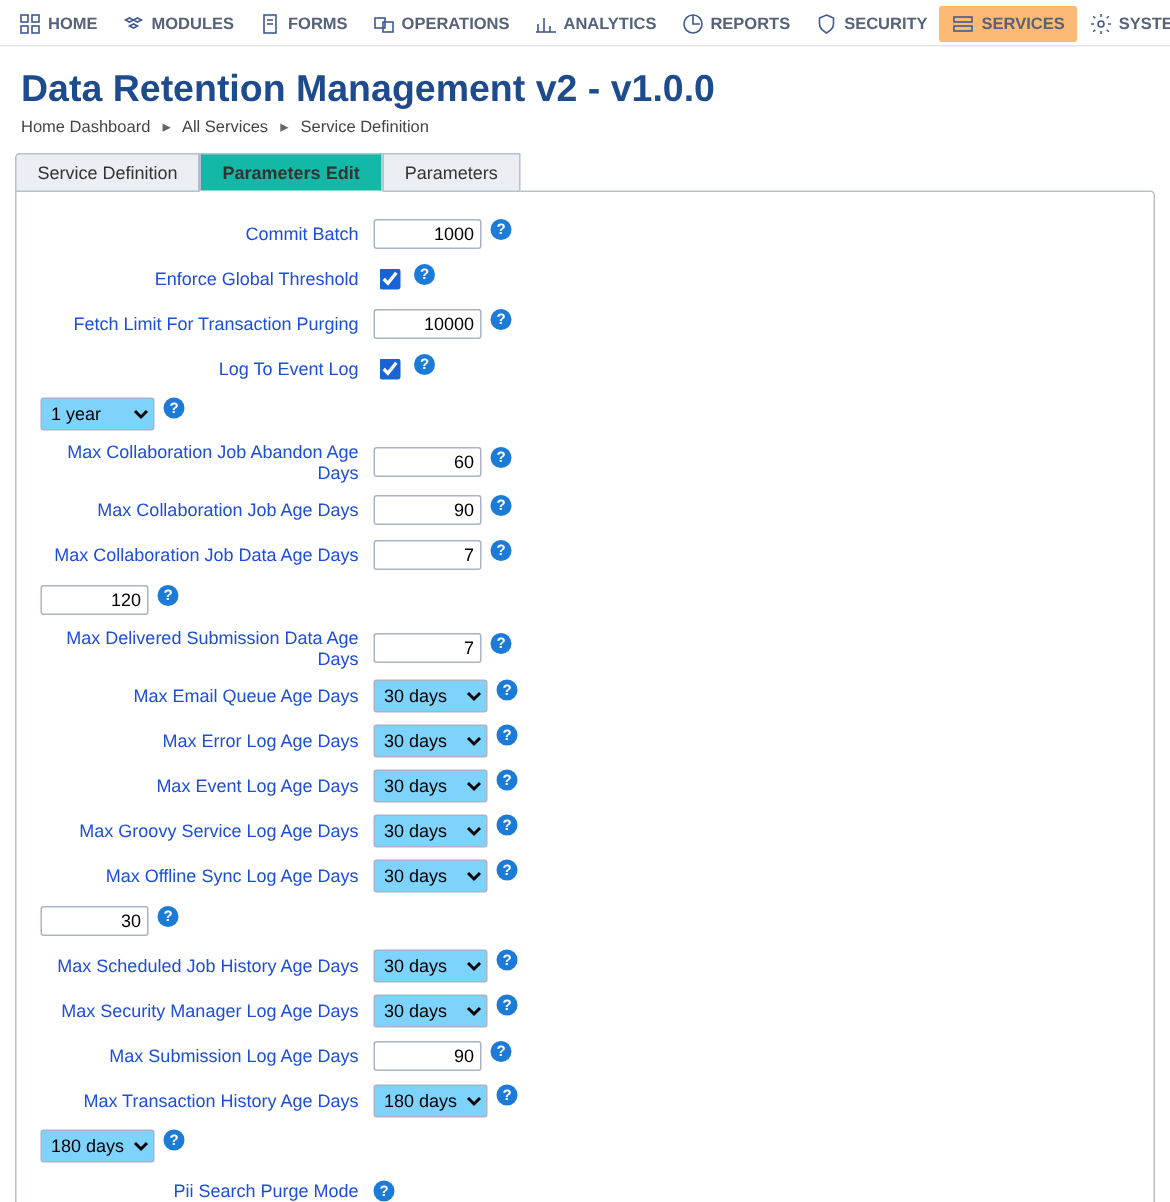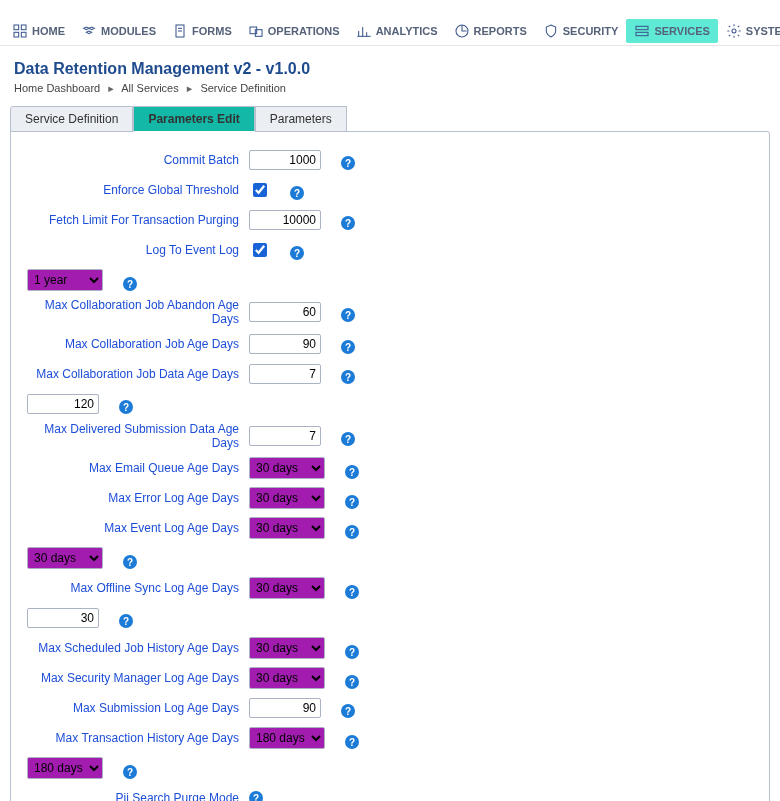--- a/index.html
+++ b/index.html
@@ -23,32 +23,31 @@
   align-items: center;
   gap: 4px;
   padding: 4px 8px;
   font-size: 11px;
   font-weight: bold;
   color: #55627a;
   cursor: pointer;
   border-radius: 2px;
 }
 .topnav-item.active {
-  background: #5eead4;
-  margin-top: 15px;
+  background: #fdba74;
 }
 .topnav-item svg {
   width: 16px;
   height: 16px;
   fill: none;
   stroke: #3f5a8f;
   stroke-width: 1.6;
 }
 .page-title {
-  font-size: 16px;
+  font-size: 25px;
   font-weight: bold;
   color: #1e4a8e;
   padding: 14px 14px 4px 14px;
 }
 .breadcrumb {
   padding: 0 14px 10px 14px;
   font-size: 11px;
   color: #444;
 }
 .breadcrumb .sep {
@@ -91,39 +90,39 @@
 }
 .form-label {
   width: 222px;
   text-align: right;
   padding-right: 10px;
   font-size: 12px;
   color: #1d4ed8;
 }
 .form-control {
   display: flex;
-  align-items: flex-end;
-  gap: 20px;
+  align-items: flex-start;
+  gap: 6px;
 }
 input[type="text"] {
   width: 72px;
   height: 20px;
   padding: 1px 4px;
   text-align: right;
   font-size: 12px;
   border: 1px solid #aab2c3;
   border-radius: 2px;
 }
 select {
   height: 22px;
   font-size: 12px;
   border: 1px solid #aab2c3;
   border-radius: 2px;
   padding: 1px 2px;
-  background: #a21caf;
+  background: #7dd3fc;
 }
 select.sel-narrow { width: 76px; }
 select.sel-wide { width: 160px; }
 input[type="checkbox"] {
   width: 14px;
   height: 14px;
   accent-color: #1863d6;
 }
 .help {
   display: inline-flex;
@@ -327,20 +326,21 @@
 
     <div class="form-row">
       <div class="form-label">Max Event Log Age Days</div>
       <div class="form-control">
         <select class="sel-narrow"><option>30 days</option></select>
         <span class="help">?</span>
       </div>
     </div>
 
     <div class="form-row">
+      <div class="form-label">Max Groovy Service Log Age Days</div>
       <div class="form-control">
         <select class="sel-narrow"><option>30 days</option></select>
         <span class="help">?</span>
       </div>
     </div>
 
     <div class="form-row">
       <div class="form-label">Max Offline Sync Log Age Days</div>
       <div class="form-control">
         <select class="sel-narrow"><option>30 days</option></select>

